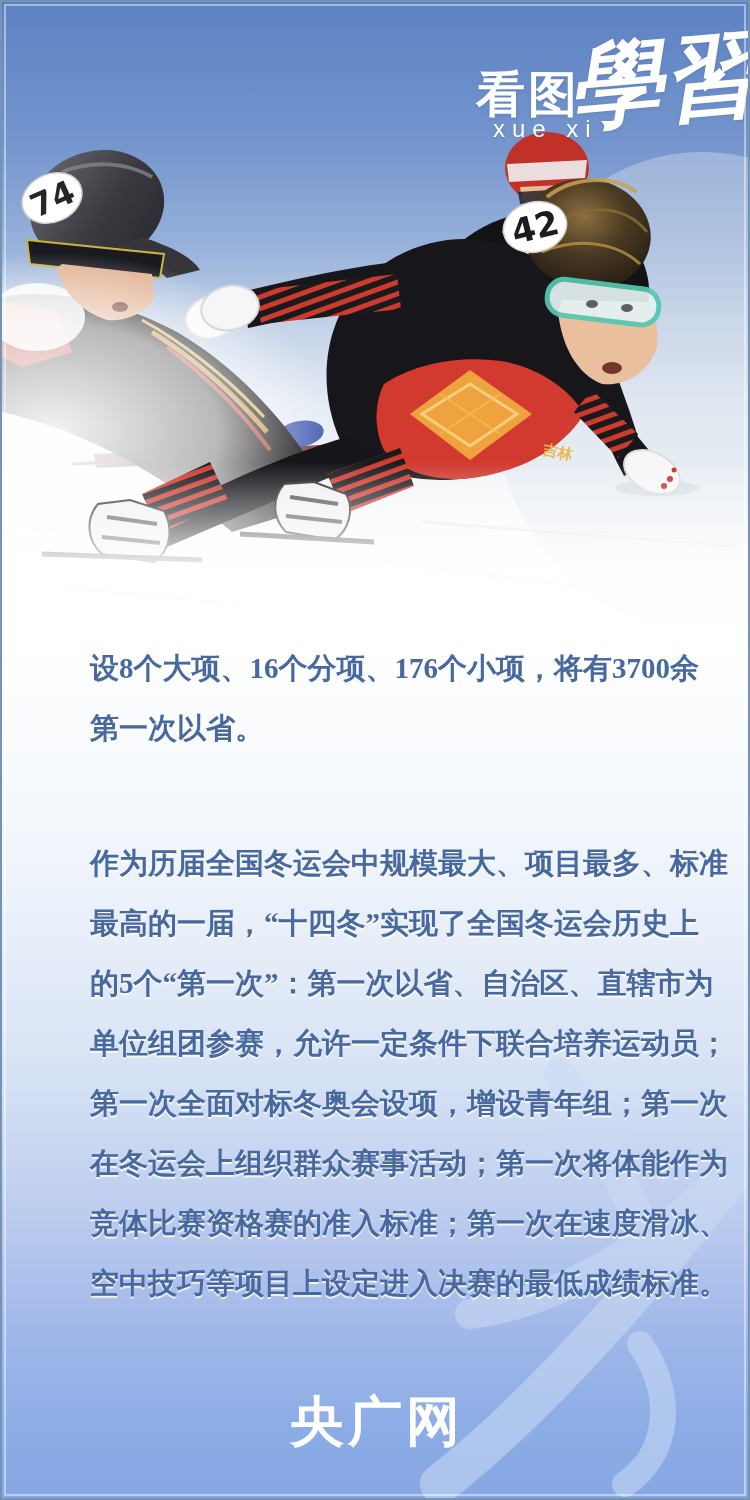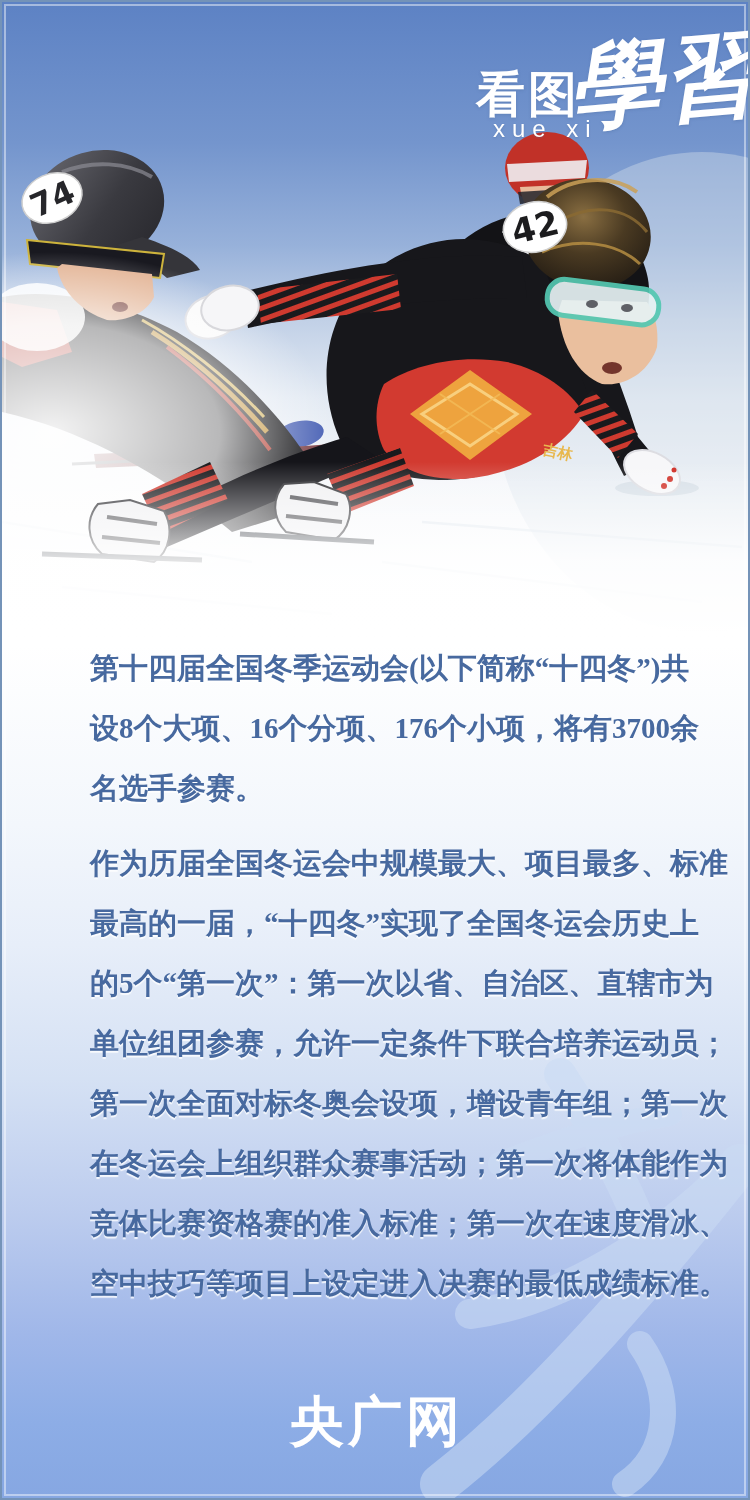--- a/index.html
+++ b/index.html
@@ -255,23 +255,22 @@
     <g fill="none" stroke="#cbdcf4" stroke-linecap="round">
       <path d="M 30,470 C 120,400 220,290 330,150" stroke-width="40"></path>
       <path d="M 150,60 C 190,120 225,190 250,260" stroke-width="32"></path>
       <path d="M 60,300 C 140,290 230,240 305,170" stroke-width="30"></path>
       <path d="M 230,330 C 265,380 260,440 215,470" stroke-width="26"></path>
       <path d="M 90,150 C 140,130 200,110 260,100" stroke-width="24"></path>
     </g>
   </svg>
 
   <div class="text-block para-1">
-    <div class="line">第十四届全国冬季运动会(以下简称“十四冬”)共</div>
     <div class="line">设8个大项、16个分项、176个小项，将有3700余</div>
-    <div class="line">名选手参赛。</div>
+    <div class="line">第一次以省。</div>
   </div>
 
   <div class="text-block para-2">
     <div class="line">作为历届全国冬运会中规模最大、项目最多、标准</div>
     <div class="line">最高的一届，“十四冬”实现了全国冬运会历史上</div>
     <div class="line">的5个“第一次”：第一次以省、自治区、直辖市为</div>
     <div class="line">单位组团参赛，允许一定条件下联合培养运动员；</div>
     <div class="line">第一次全面对标冬奥会设项，增设青年组；第一次</div>
     <div class="line">在冬运会上组织群众赛事活动；第一次将体能作为</div>
     <div class="line">竞体比赛资格赛的准入标准；第一次在速度滑冰、</div>

